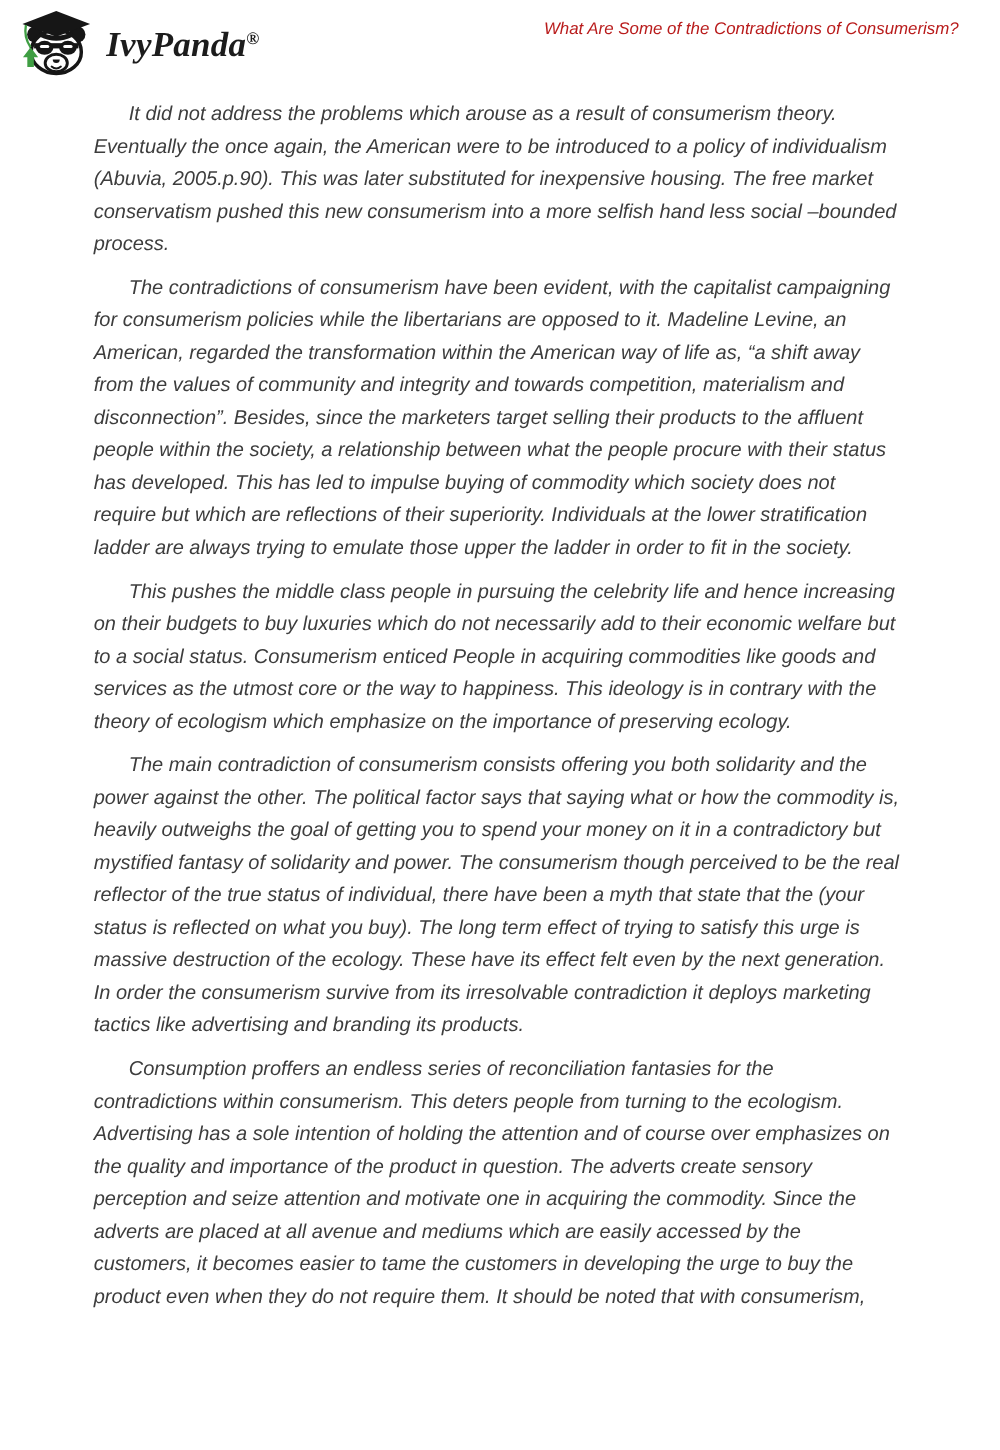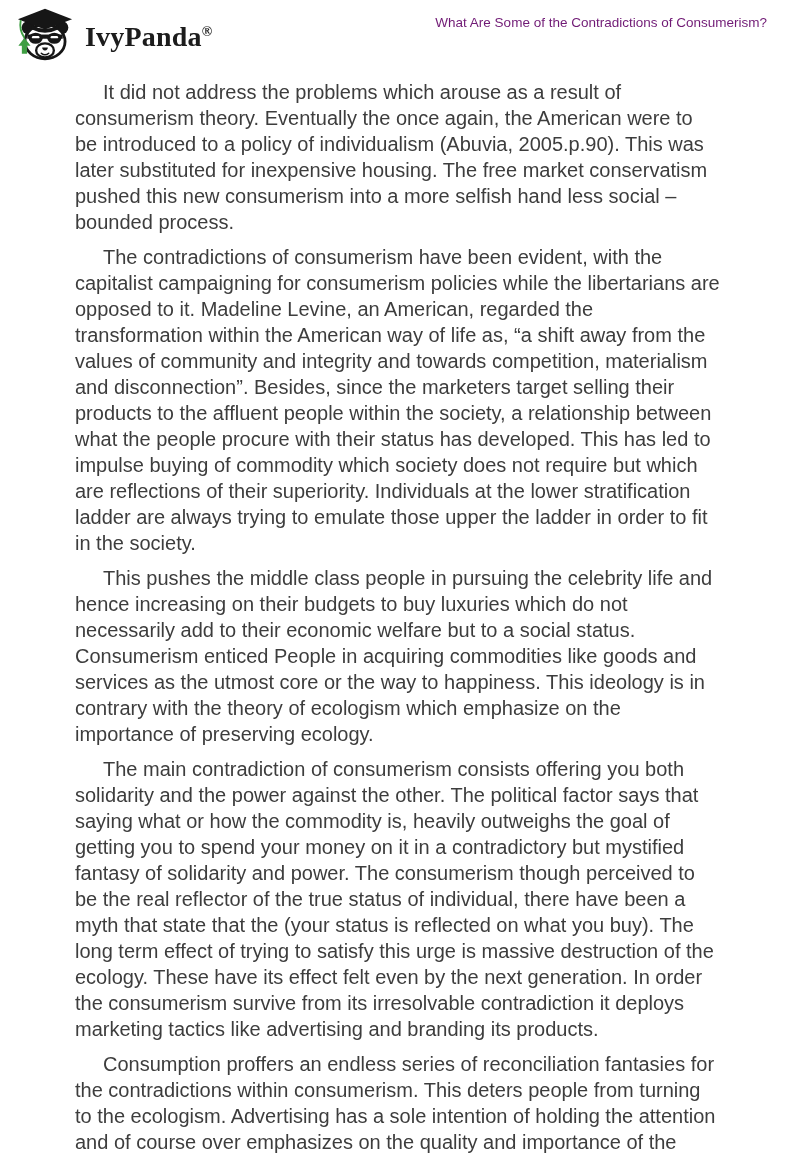--- a/index.html
+++ b/index.html
@@ -5,20 +5,21 @@
   * { margin: 0; padding: 0; box-sizing: border-box; }
   html, body { background: #ffffff; }
   .page {
     position: relative;
     width: 800px;
     height: 1160px;
     background: #ffffff;
     font-family: "Liberation Sans", sans-serif;
     overflow: hidden;
     margin: 0 auto;
+    font-style: italic;
   }
   .header {
     display: flex;
     justify-content: space-between;
     align-items: flex-start;
     padding: 5px 33px 0 14px;
     height: 60px;
   }
   .brand {
     display: flex;
@@ -36,29 +37,29 @@
   }
   .brand-reg {
     font-family: "Liberation Serif", "DejaVu Serif", serif;
     font-weight: bold;
     font-size: 14px;
     color: #1c1c1c;
     vertical-align: 10px;
   }
   .doc-title {
     font-size: 13.5px;
-    color: #701a75;
+    color: #b91c1c;
     margin-top: 10px;
     text-align: right;
   }
   .content {
     padding: 19px 80px 0 75px;
   }
   .content p {
-    font-size: 20px;
+    font-size: 16px;
     line-height: 26px;
     color: #3d3d3d;
     text-indent: 28px;
     margin-bottom: 9px;
     text-align: left;
   }
   .footer {
     position: absolute;
     right: 25px;
     bottom: 17px;

